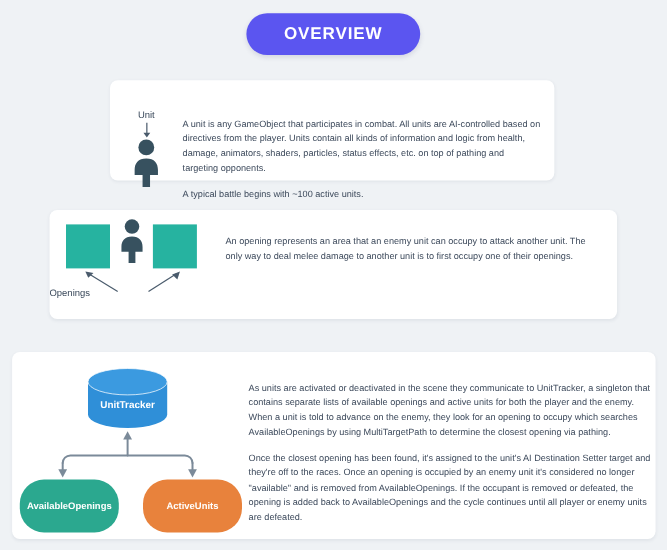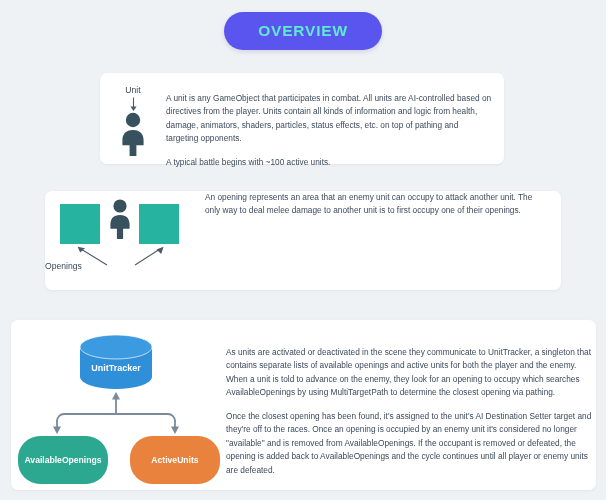--- a/index.html
+++ b/index.html
@@ -18,21 +18,21 @@
   
   .header-area {
     width: 100%;
     height: 62px;
     display: flex;
     align-items: center;
     justify-content: center;
   }
   .overview-pill {
     background: #5b55f0;
-    color: #5eead4;
+    color: #ffffff;
     font-size: 15.5px;
     font-weight: bold;
     letter-spacing: 0.8px;
     padding: 11px 34px 12px 34px;
     border-radius: 24px;
     box-shadow: 0 2px 5px rgba(60,60,120,0.16);
     cursor: pointer;
     line-height: 1;
   }
 
@@ -61,60 +61,61 @@
   #panel-unit {
     left: 100px;
     top: 73px;
     width: 404px;
     height: 91px;
     display: flex;
     align-items: flex-start;
   }
   .unit-figure-col {
     width: 66px;
-    padding-top: 12px;
+    padding-top: 26px;
     display: flex;
     flex-direction: column;
     align-items: center;
     flex: 0 0 auto;
   }
   .unit-label {
     font-size: 8.6px;
     color: #39485a;
     margin-bottom: 2px;
   }
   .arrow-down-thin {
     height: 15px;
     display: block;
   }
   .person {
     display: block;
   }
   #panel-unit .panel-text {
-    padding-top: 19px;
+    padding-top: 33px;
     padding-right: 12px;
     flex: 1 1 auto;
   }
 
   
   #panel-openings {
     left: 45px;
     top: 191px;
     width: 516px;
     height: 99px;
     display: flex;
     align-items: flex-start;
   }
   .openings-diagram {
     width: 160px;
     flex: 0 0 auto;
     position: relative;
     height: 99px;
   }
   #panel-openings .panel-text {
+    padding-top: 22px;
     padding-right: 14px;
     flex: 1 1 auto;
   }
   .openings-caption {
     position: absolute;
     left: 0;
     right: 0;
     top: 70px;
     text-align: left;
     font-size: 8.6px;

